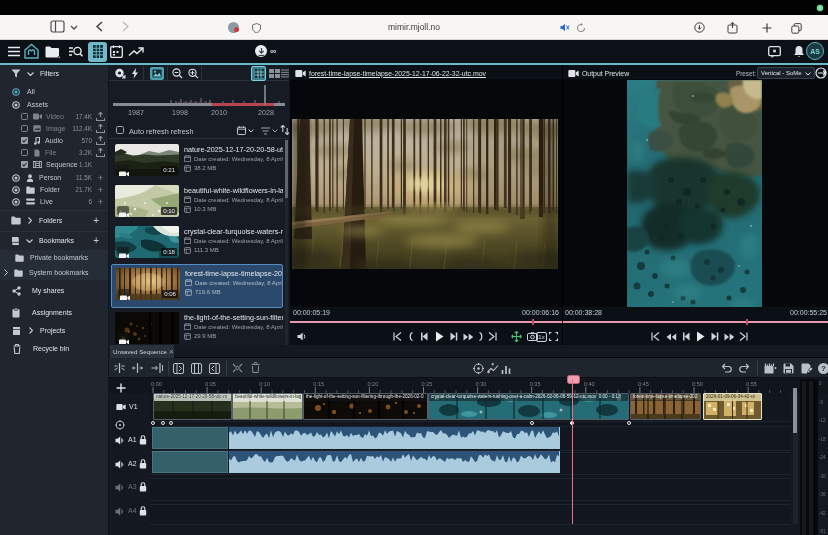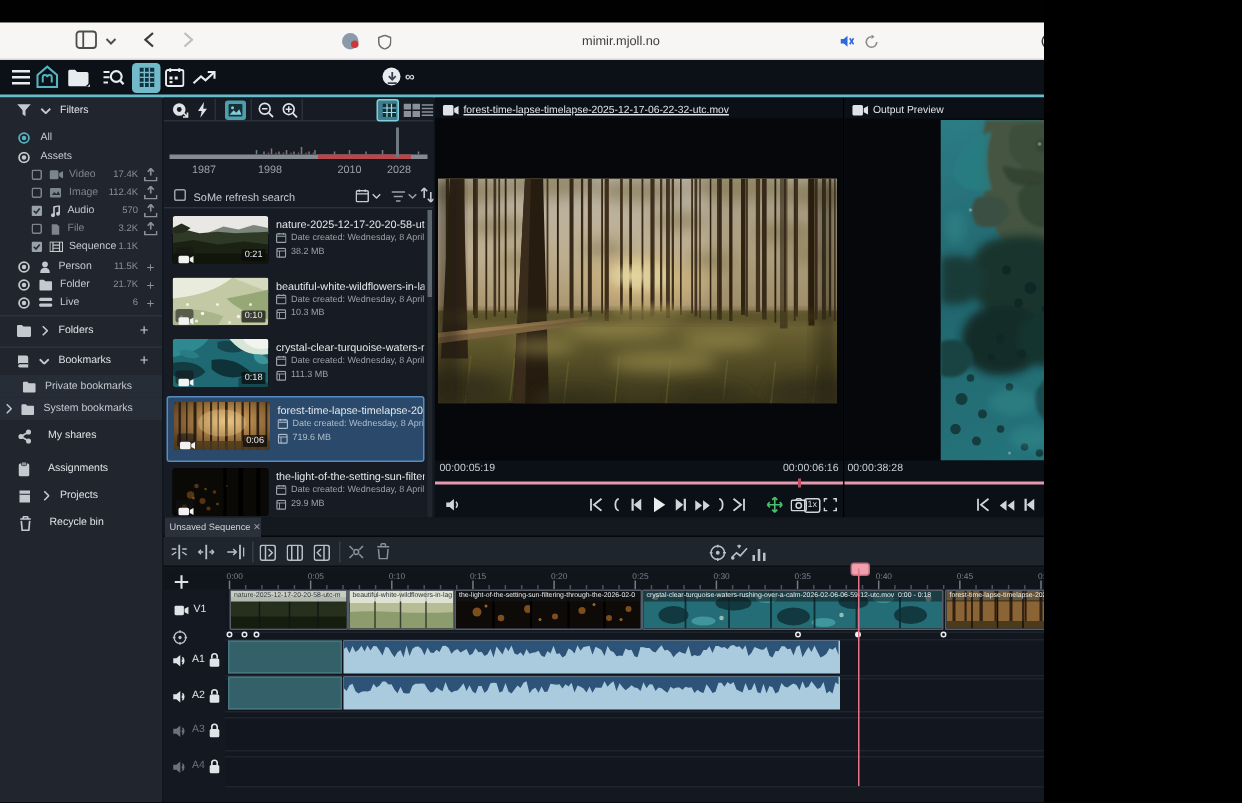--- a/index.html
+++ b/index.html
@@ -1,18 +1,18 @@
 <!DOCTYPE html>
 <html><head>
 <meta charset="utf-8">
 <style>
 * { margin:0; padding:0; box-sizing:border-box; }
 html,body { width:828px; height:535px; overflow:hidden; background:#000; }
 body, div, span { font-family:"Liberation Sans", sans-serif; }
-#screen { position:relative; width:696px; height:535px; background:#10161d; overflow:hidden; }
+#screen { position:relative; width:828px; height:535px; background:#10161d; overflow:hidden; }
 .abs { position:absolute; }
 
 
 #mactop { left:0; top:0; width:828px; height:15px; background:#010101; }
 #camdot { left:817px; top:5px; width:6px; height:6px; border-radius:50%; background:#7ee2a0; box-shadow:0 0 2px #4cba72; }
 #browserbar { left:0; top:15px; width:828px; height:25px; background:#f7f6f4; border-bottom:1px solid #d8d6d4; color:#5a5a5a; }
 #urltxt { position:absolute; left:0; right:0; top:7px; text-align:center; font-size:8.5px; color:#3c3c3c; }
 
 
 #navbar { left:0; top:40px; width:828px; height:23px; background:#0c1117; }
@@ -422,28 +422,28 @@
             <line x1="71" y1="9.6" x2="71" y2="11"></line>
             <line x1="76" y1="9.6" x2="76" y2="11"></line>
             <line x1="81" y1="9.6" x2="81" y2="11"></line>
             <line x1="86" y1="9.6" x2="86" y2="11"></line>
             <line x1="91" y1="9.6" x2="91" y2="11"></line>
             <line x1="96" y1="9.6" x2="96" y2="11"></line>
           </g>
       </svg>
       <div class="abs" style="top:25.5px;left:19px;font-size:7.2px;color:#99a1a9">1987</div>
       <div class="abs" style="top:25.5px;left:63px;font-size:7.2px;color:#99a1a9">1998</div>
-      <div class="abs" style="top:25.5px;left:116px;font-size:7.2px;color:#99a1a9">2010</div>
+      <div class="abs" style="top:25.5px;left:102px;font-size:7.2px;color:#99a1a9">2010</div>
       <div class="abs" style="top:25.5px;left:149px;font-size:7.2px;color:#99a1a9">2028</div>
     </div>
     <div class="abs" style="left:0;top:57px;width:180px;height:17px;border-bottom:1px solid #2a313a">
       <svg class="abs" style="left:7px;top:4px" width="8" height="8" viewBox="0 0 8 8">
           <rect x="0.5" y="0.5" width="7" height="7" rx="1.2" fill="none" stroke="#99a1a9" stroke-width="1"></rect>
         </svg>
-      <div class="abs" style="left:20px;top:4.5px;font-size:7.3px;color:#c3c9cf">SoMe refresh search</div>
+      <div class="abs" style="left:20px;top:4.5px;font-size:7.3px;color:#c3c9cf">Auto refresh refresh</div>
       <svg class="abs" style="left:128px;top:4px" width="9" height="9" viewBox="0 0 9 9">
           <rect x="0.5" y="1.2" width="8" height="7.3" rx="0.8" fill="none" stroke="#c3c9cf" stroke-width="1"></rect>
           <path d="M2.5 0.3 V2 M6.5 0.3 V2 M0.5 3.2 H8.5" stroke="#c3c9cf" stroke-width="0.9"></path>
         </svg>
       <svg class="abs" style="left:139px;top:7px" width="6" height="4" viewBox="0 0 6 4">
           <path d="M0.5 0.5 L3 3 L5.5 0.5" fill="none" stroke="#c3c9cf" stroke-width="1"></path>
         </svg>
       <svg class="abs" style="left:152px;top:4.5px" width="9" height="8" viewBox="0 0 9 8">
           <path d="M0 1 H9 M1.5 4 H7.5 M3 7 H6" stroke="#99a1a9" stroke-width="1.1"></path>
         </svg>

